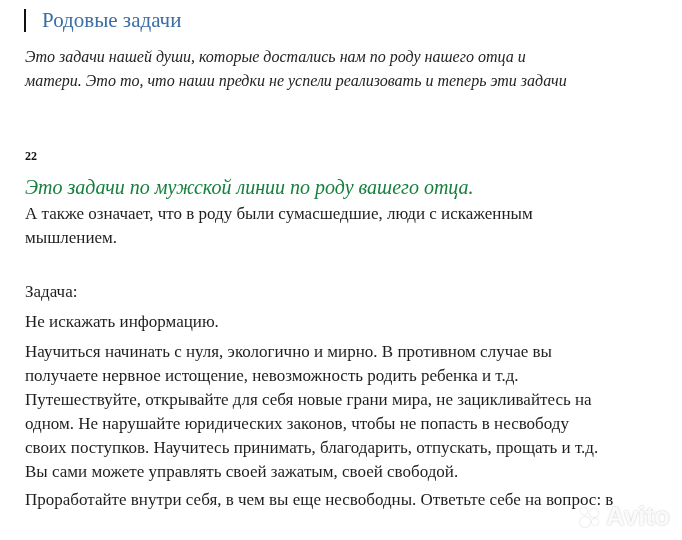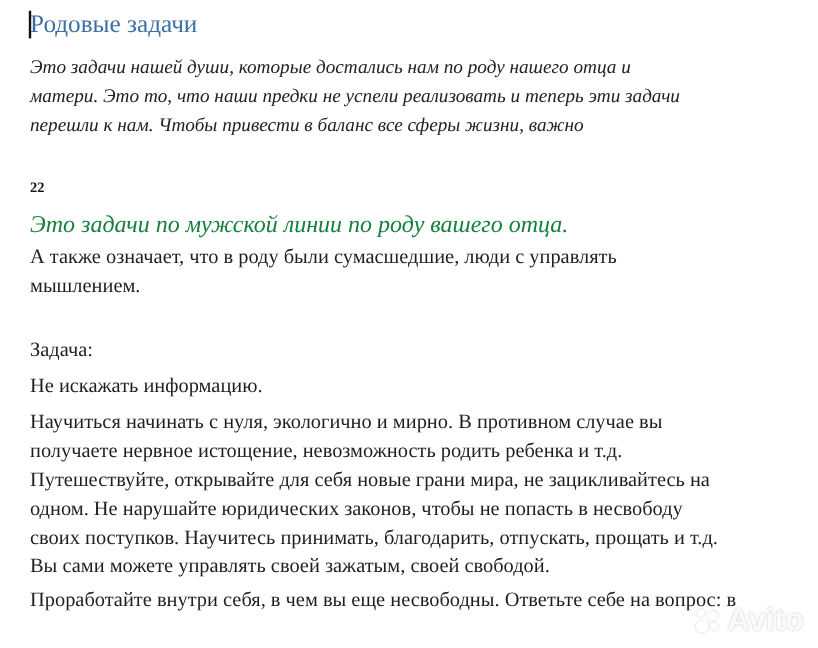--- a/index.html
+++ b/index.html
@@ -4,21 +4,21 @@
 <style>
   html, body { margin: 0; padding: 0; }
   body {
     width: 682px; height: 540px; overflow: hidden;
     background: #ffffff; position: relative;
     font-family: "Liberation Serif", "DejaVu Serif", serif;
     color: #1a1a1a;
   }
   .page { position: absolute; left: 25px; top: 0; width: 640px; }
   .title {
-    position: absolute; top: 6px; left: 0;
+    position: absolute; top: 6px; left: 17px;
     font-size: 21px; color: #3a6ea5; line-height: 28px;
     white-space: nowrap;
   }
   .cursor {
     position: absolute; left: -1px; top: 9px; width: 2px; height: 23px; background: #111;
   }
   .intro {
     position: absolute; top: 45px; left: 0; width: 630px;
     font-style: italic; font-size: 16px; line-height: 24px; color: #222;
   }
@@ -54,28 +54,27 @@
 </head>
 <body>
 
 <div class="page">
   <div class="cursor"></div>
   <div class="title">Родовые задачи</div>
 
   <div class="intro">
     <span>Это задачи нашей души, которые достались нам по роду нашего отца и</span>
     <span>матери. Это то, что наши предки не успели реализовать и теперь эти задачи</span>
-    <span>перешли к нам.  Чтобы привести в баланс все сферы жизни, важно</span>
   </div>
 
   <div class="num">22</div>
   <div class="subtitle">Это задачи по мужской линии по роду вашего отца.</div>
 
   <div class="para p1">
-    <span>А также означает, что в роду были сумасшедшие, люди с управлять</span>
+    <span>А также означает, что в роду были сумасшедшие, люди с искаженным</span>
     <span>мышлением.</span>
   </div>
 
   <div class="para p2">Задача:</div>
   <div class="para p3">Не искажать информацию.</div>
 
   <div class="para p4">
     <span>Научиться начинать с нуля, экологично и мирно. В противном случае вы</span>
     <span>получаете нервное истощение, невозможность родить ребенка и т.д.</span>
     <span>Путешествуйте, открывайте для себя новые грани мира, не зацикливайтесь на</span>

